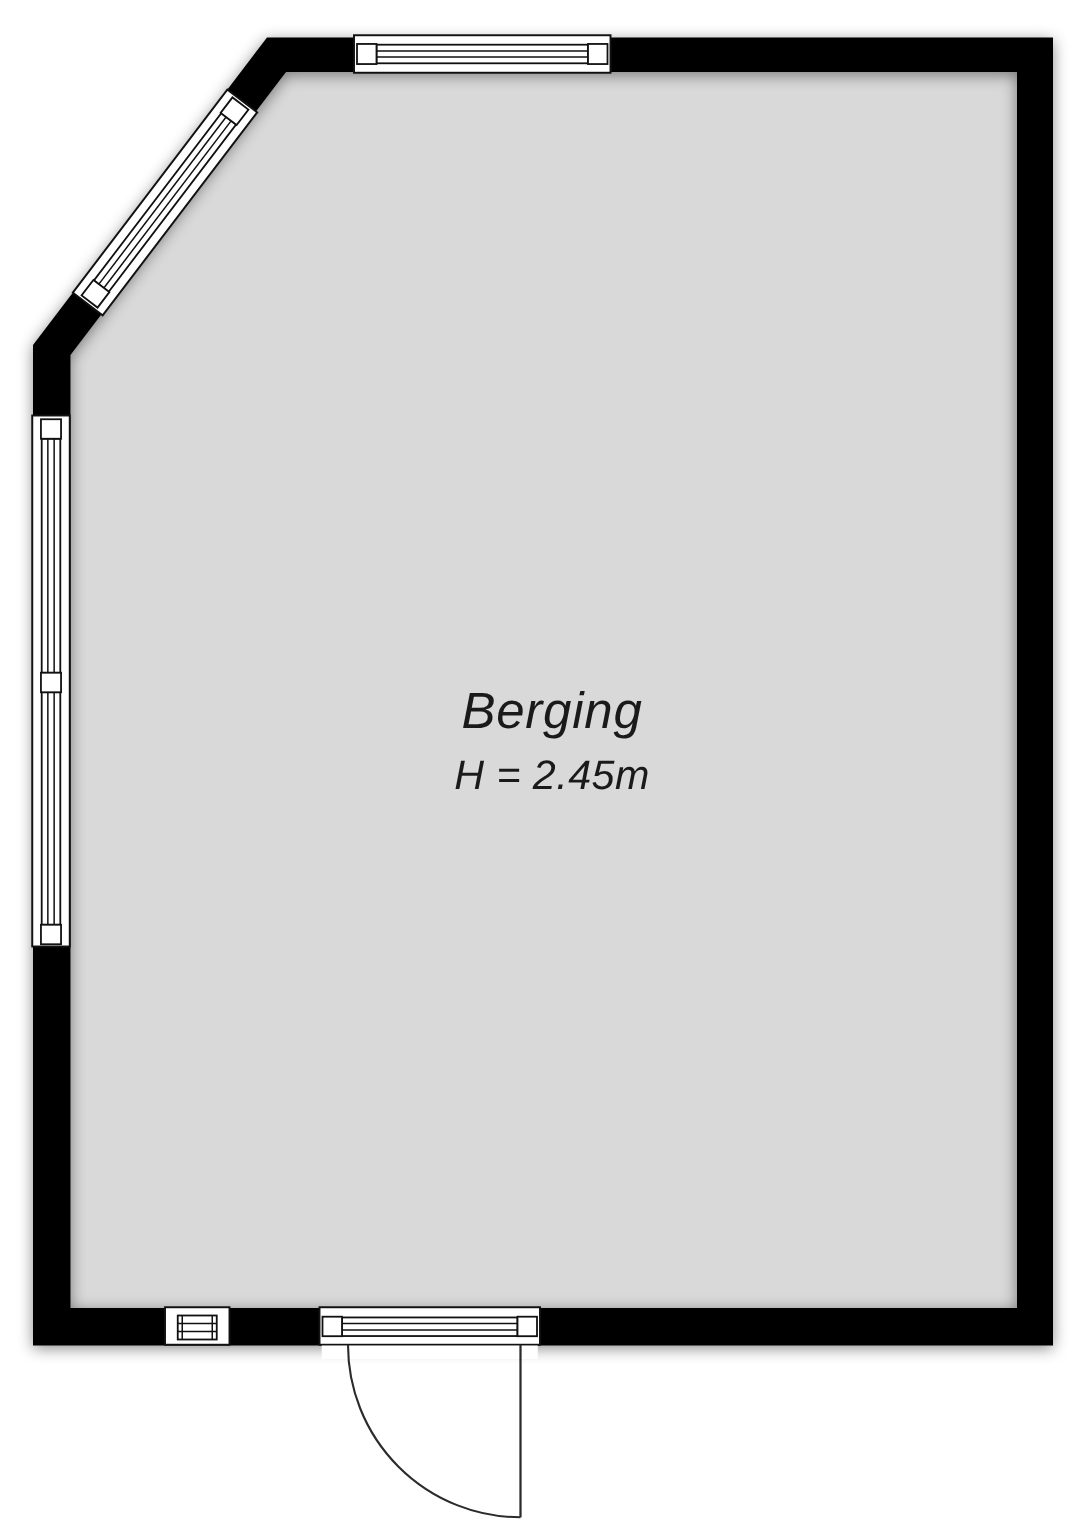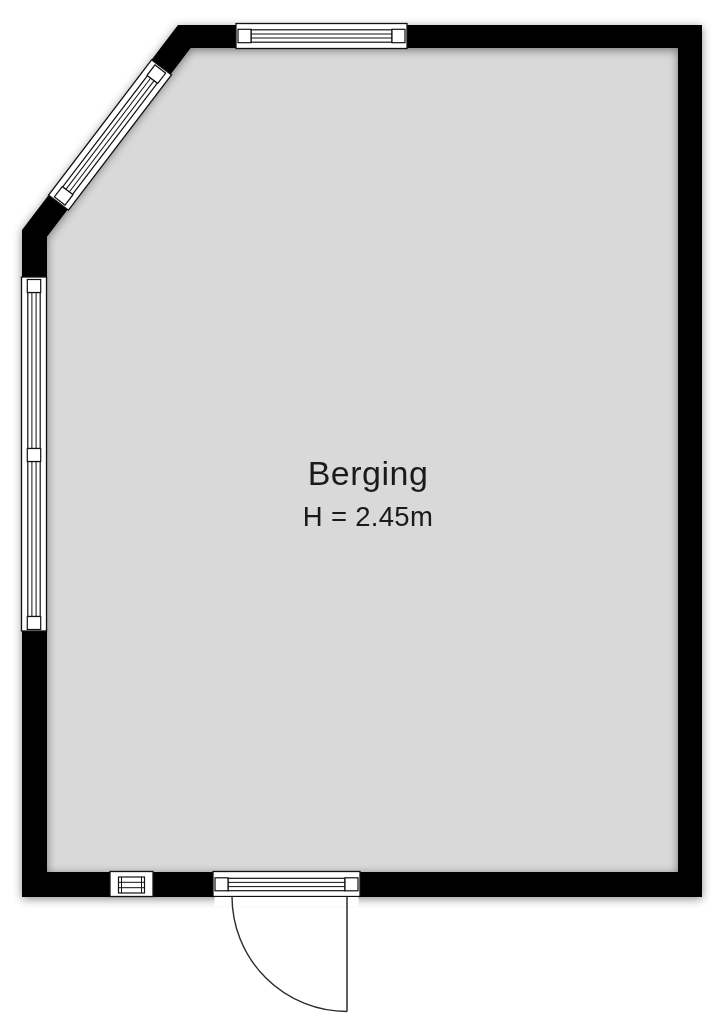--- a/index.html
+++ b/index.html
@@ -9,20 +9,21 @@
     width: 724px;
     height: 1024px;
     overflow: hidden;
     font-family: "Liberation Sans", sans-serif;
   }
   .stage {
     position: relative;
     width: 724px;
     height: 1024px;
     background: var(--color-background, #ffffff);
+    font-style: italic;
   }
   svg { display: block; width: 724px; height: 1024px; }
 
   .floor  { fill: var(--color-floor, #d9d9d9); }
   .walls  { fill: var(--color-wall, #000000); fill-rule: evenodd;
             filter: drop-shadow(0px 2px 5px rgba(0,0,0,0.45)); }
 
   .win-outer { fill: #ffffff; stroke: var(--color-outline, #111111); stroke-width: 1.3; }
   .win-band  { fill: #ffffff; stroke: var(--color-outline, #111111); stroke-width: 1.2; }
   .win-post  { fill: #ffffff; stroke: var(--color-outline, #111111); stroke-width: 1.2; }

